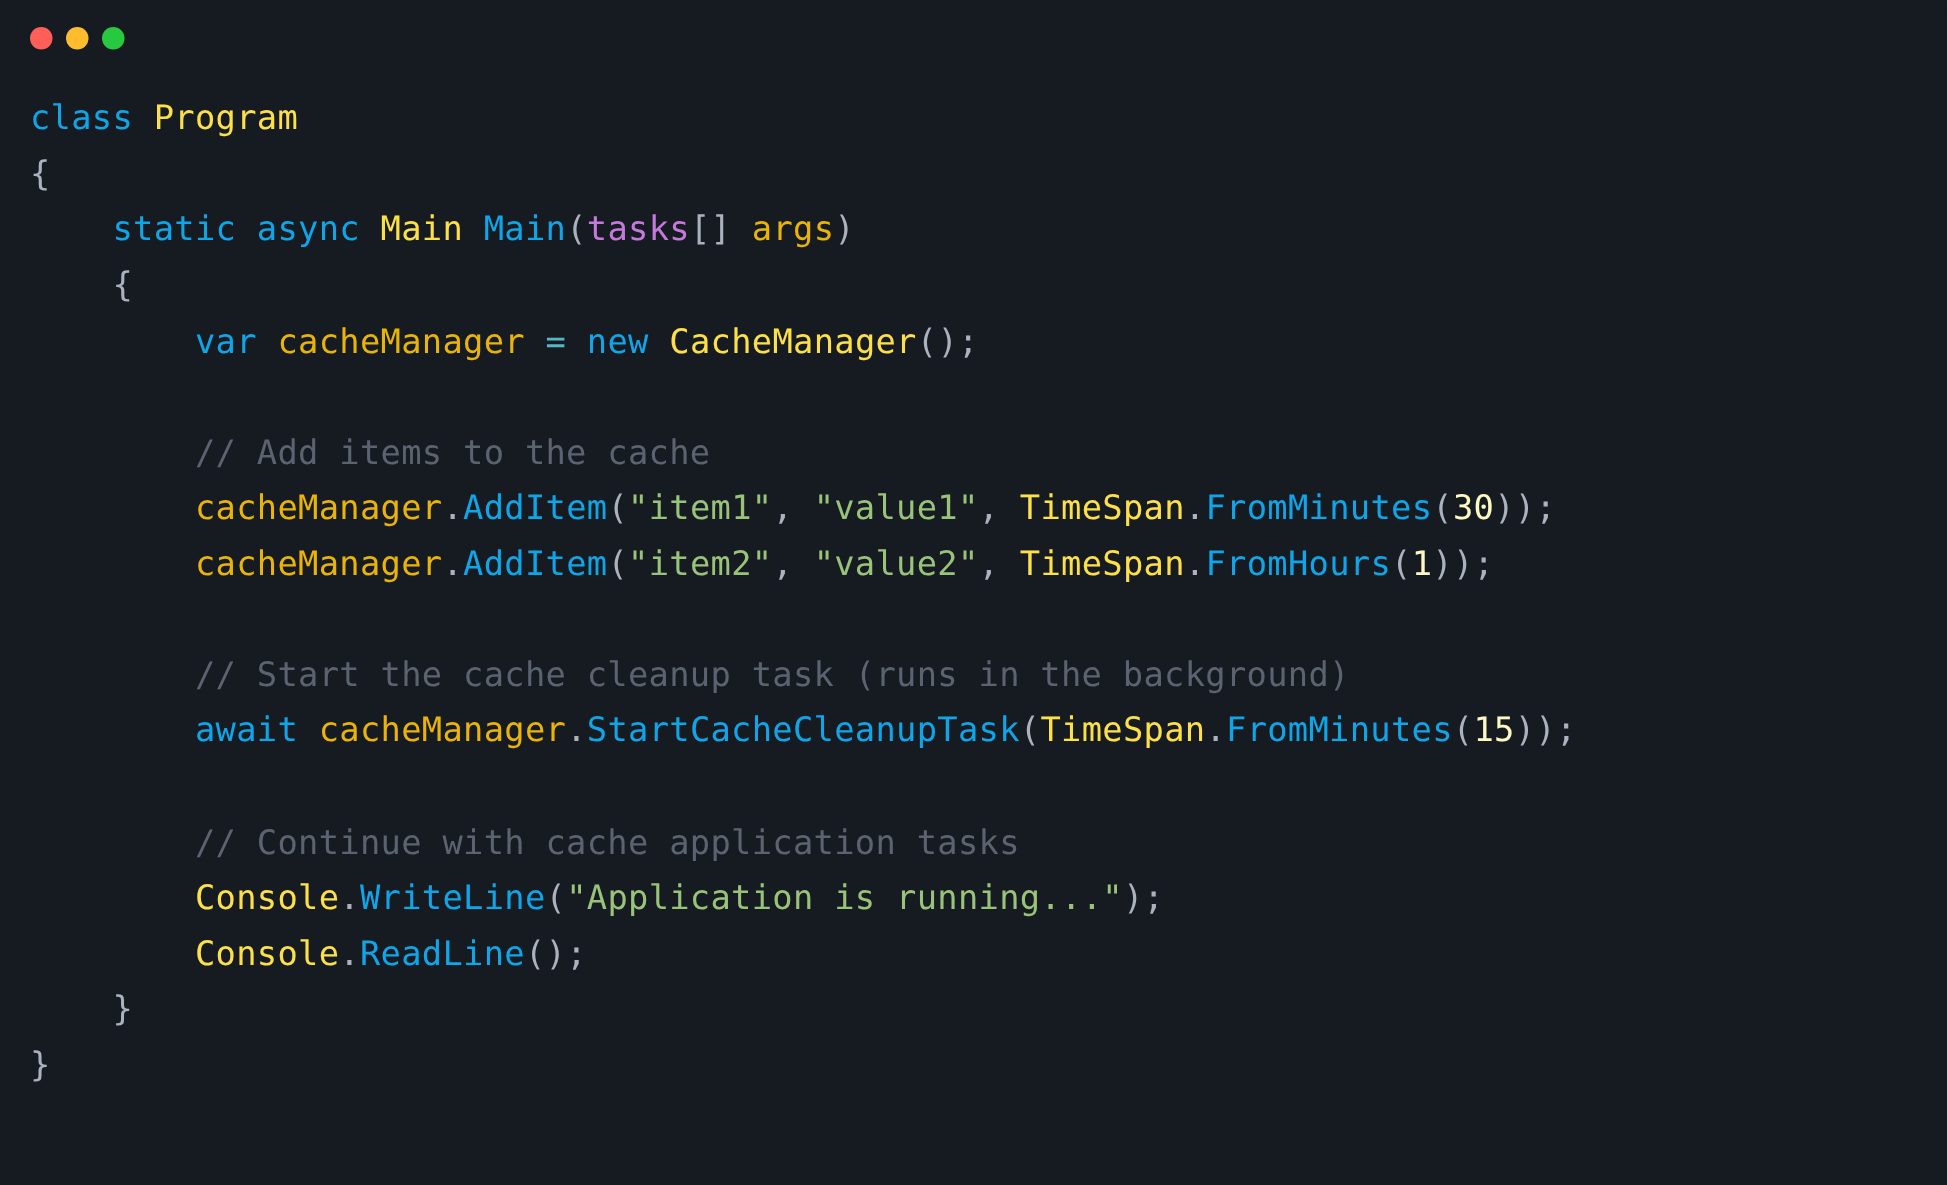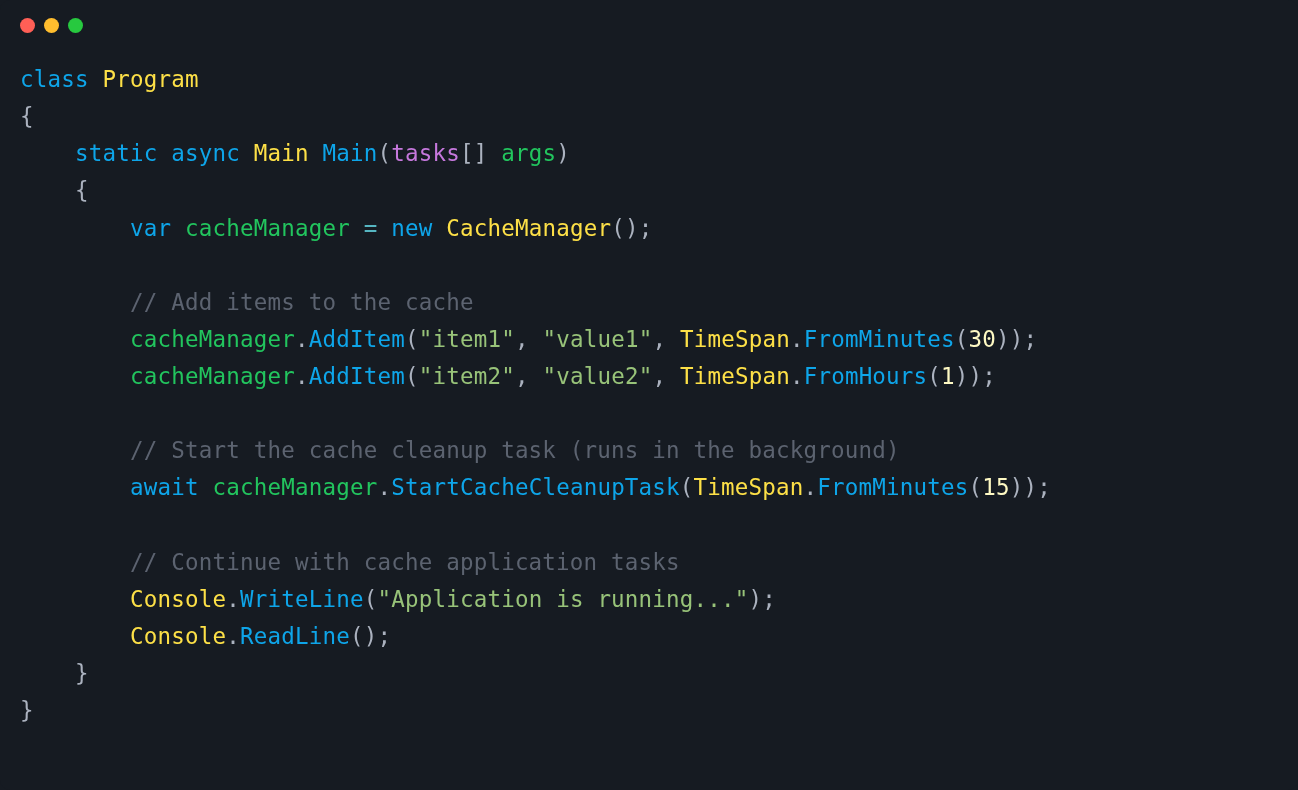--- a/index.html
+++ b/index.html
@@ -34,21 +34,21 @@
   .code-area {
     padding: 18px 20px 20px 20px;
     color: #abb2bf;
     line-height: 1.65;
     white-space: pre;
     letter-spacing: 0.2px;
   }
   .kw    { color: #0ea5e9; }  
   .cl    { color: #fde047; }  
   .fn    { color: #0ea5e9; }  
-  .id    { color: #22c55e; }  
+  .id    { color: #eab308; }  
   .str   { color: #98c379; }  
   .num   { color: #fef9c3; }  
   .cmt   { color: #5c6370; }  
   .pn    { color: #abb2bf; }  
   .op    { color: #56b6c2; }  
   .type  { color: #c678dd; }  
 </style>
 </head>
 <body>
 

